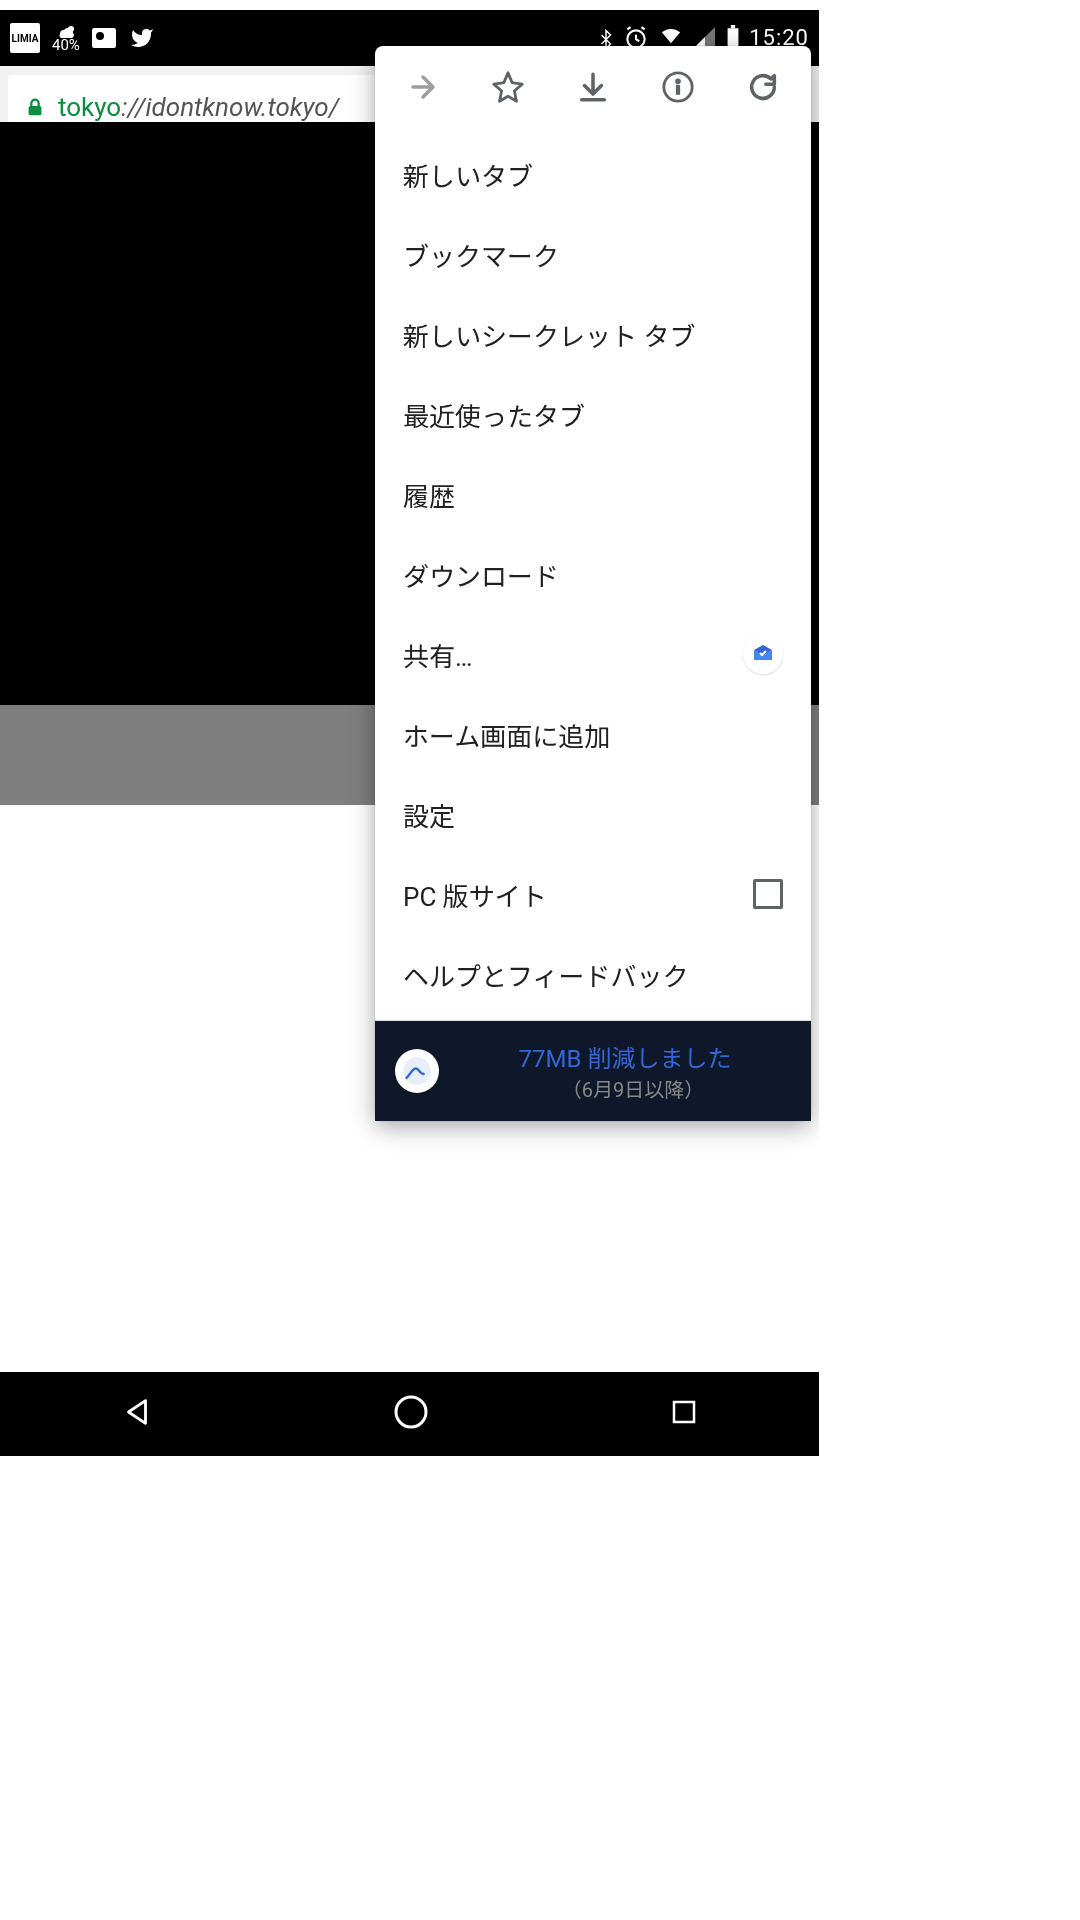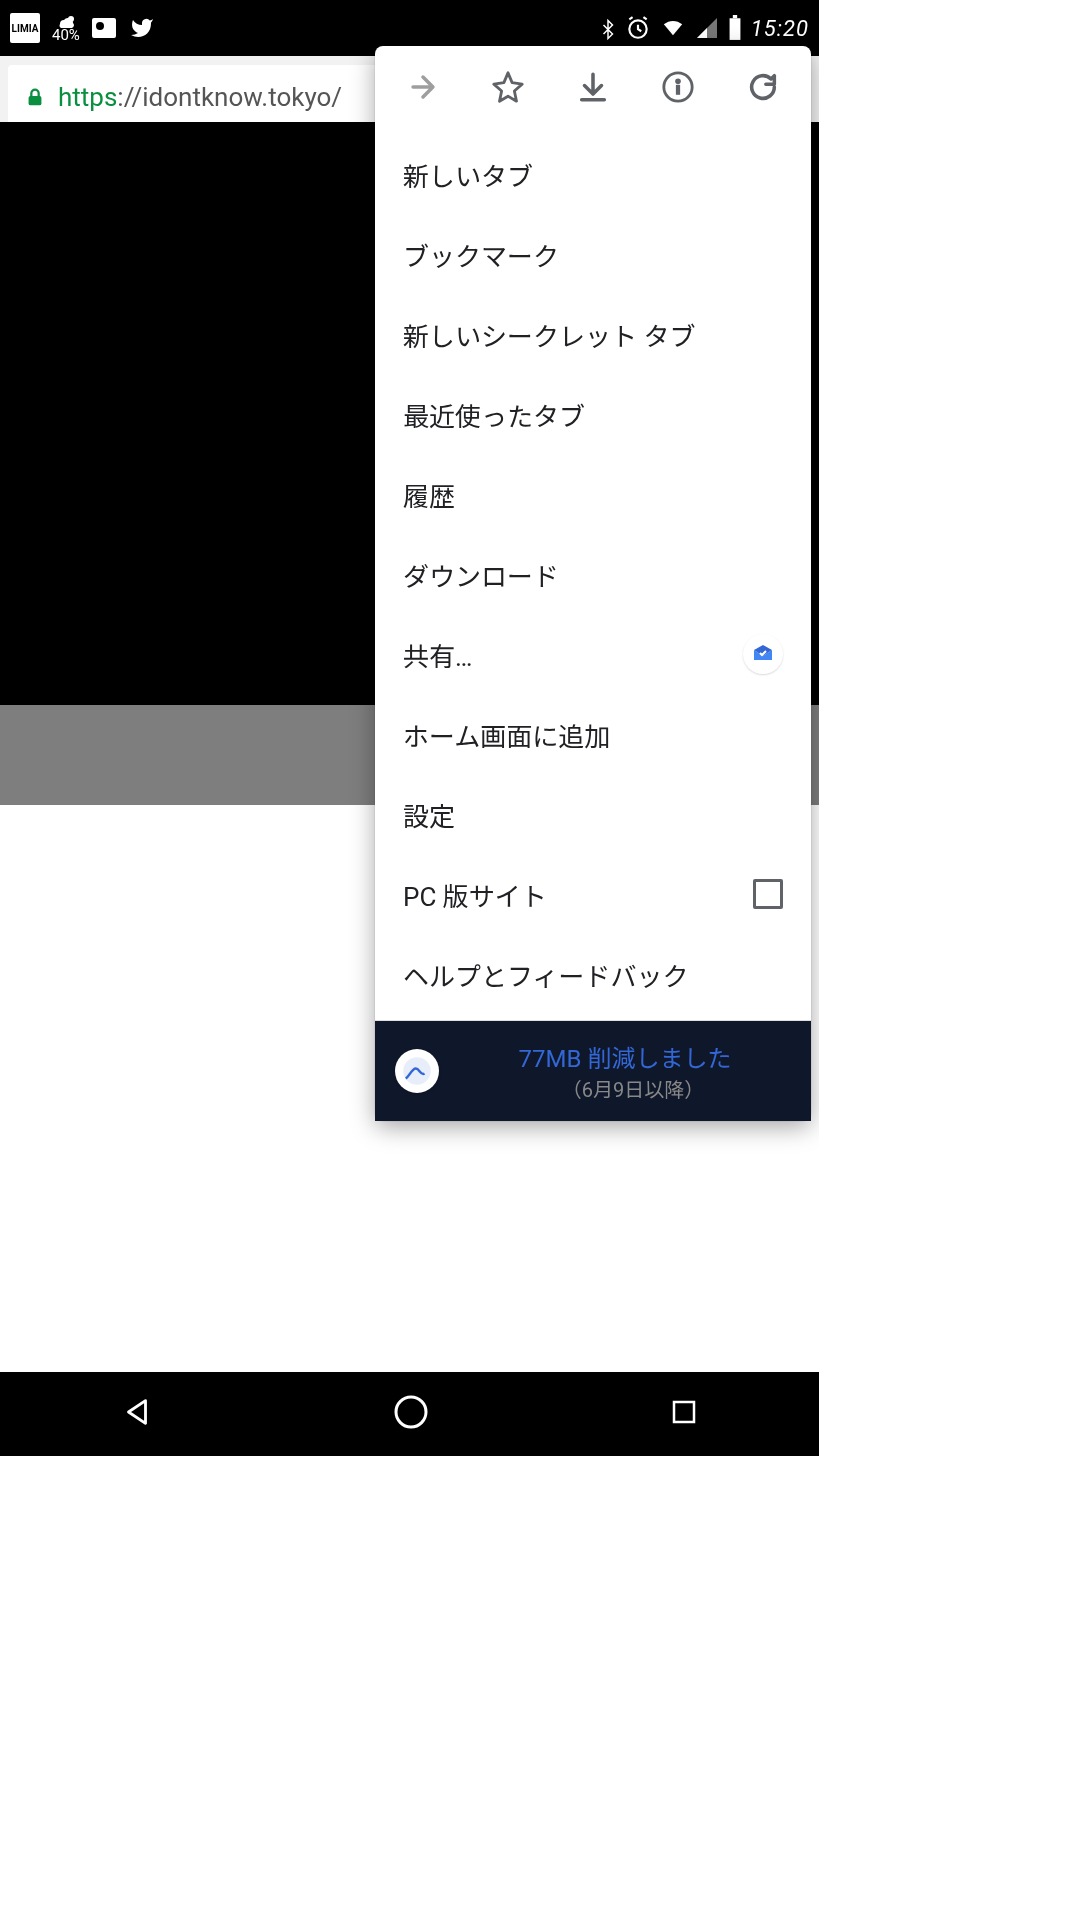--- a/index.html
+++ b/index.html
@@ -12,23 +12,24 @@
   position: relative;
 }
 .status-bar {
   height: 56px;
   background: #000;
   display: flex;
   align-items: center;
   justify-content: space-between;
   padding: 0 10px;
   color: #fff;
+  margin-top: 10px;
 }
 .status-left { display: flex; align-items: center; gap: 12px; }
-.status-right { display: flex; align-items: center; gap: 8px; font-style: italic; }
+.status-right { display: flex; align-items: flex-start; gap: 8px; }
 .limia-badge {
   width: 30px; height: 30px; background: #fff; color: #000;
   font-size: 10px; font-weight: bold; display: flex; align-items: center; justify-content: center;
   border-radius: 2px;
 }
 .weather-badge { display: flex; flex-direction: column; align-items: center; font-size: 15px; line-height: 1; }
 .photo-icon { width: 24px; height: 20px; background: #fff; border-radius: 2px; position: relative; }
 .photo-icon::after { content:""; position:absolute; top:4px; left:4px; width:8px; height:8px; background:#000; border-radius:50%; }
 .twitter-icon { fill: #fff; }
 .status-right svg { fill: #fff; }
@@ -50,21 +51,21 @@
   display: flex;
   align-items: center;
   padding: 0 16px;
   gap: 12px;
   font-size: 26px;
   overflow: hidden;
   white-space: nowrap;
 }
 .lock-icon { color: #0a8f41; }
 .url-scheme { color: #0a8f41; }
-.url-rest { color: #555; }
+.url-rest { color: #555; font-style: italic; }
 
 .page-content {
   position: absolute;
   top: 122px; left: 0; right: 0; bottom: 84px;
   background: #fff;
 }
 .video-area { width: 100%; height: 583px; background: #000; }
 .controls-stripe { width: 100%; height: 100px; background: #7e7e7e; }
 
 .menu-panel {
@@ -178,21 +179,21 @@
   </div>
 </div>
 
 <div class="browser-bar">
   <div class="url-bar">
     <svg class="lock-icon" width="22" height="26" viewBox="0 0 24 24">
         <rect x="5" y="11" width="14" height="10" rx="2" fill="#0a8f41"></rect>
         <path d="M8 11V8a4 4 0 0 1 8 0v3" stroke="#0a8f41" stroke-width="2.5" fill="none"></path>
       </svg>
     <span>
-      <span class="url-scheme">https</span><span class="url-rest">://idontknow.tokyo/</span>
+      <span class="url-scheme">tokyo</span><span class="url-rest">://idontknow.tokyo/</span>
     </span>
   </div>
 </div>
 
 <div class="page-content">
   <div class="video-area"></div>
   <div class="controls-stripe"></div>
 </div>
 
 <div class="menu-panel">

